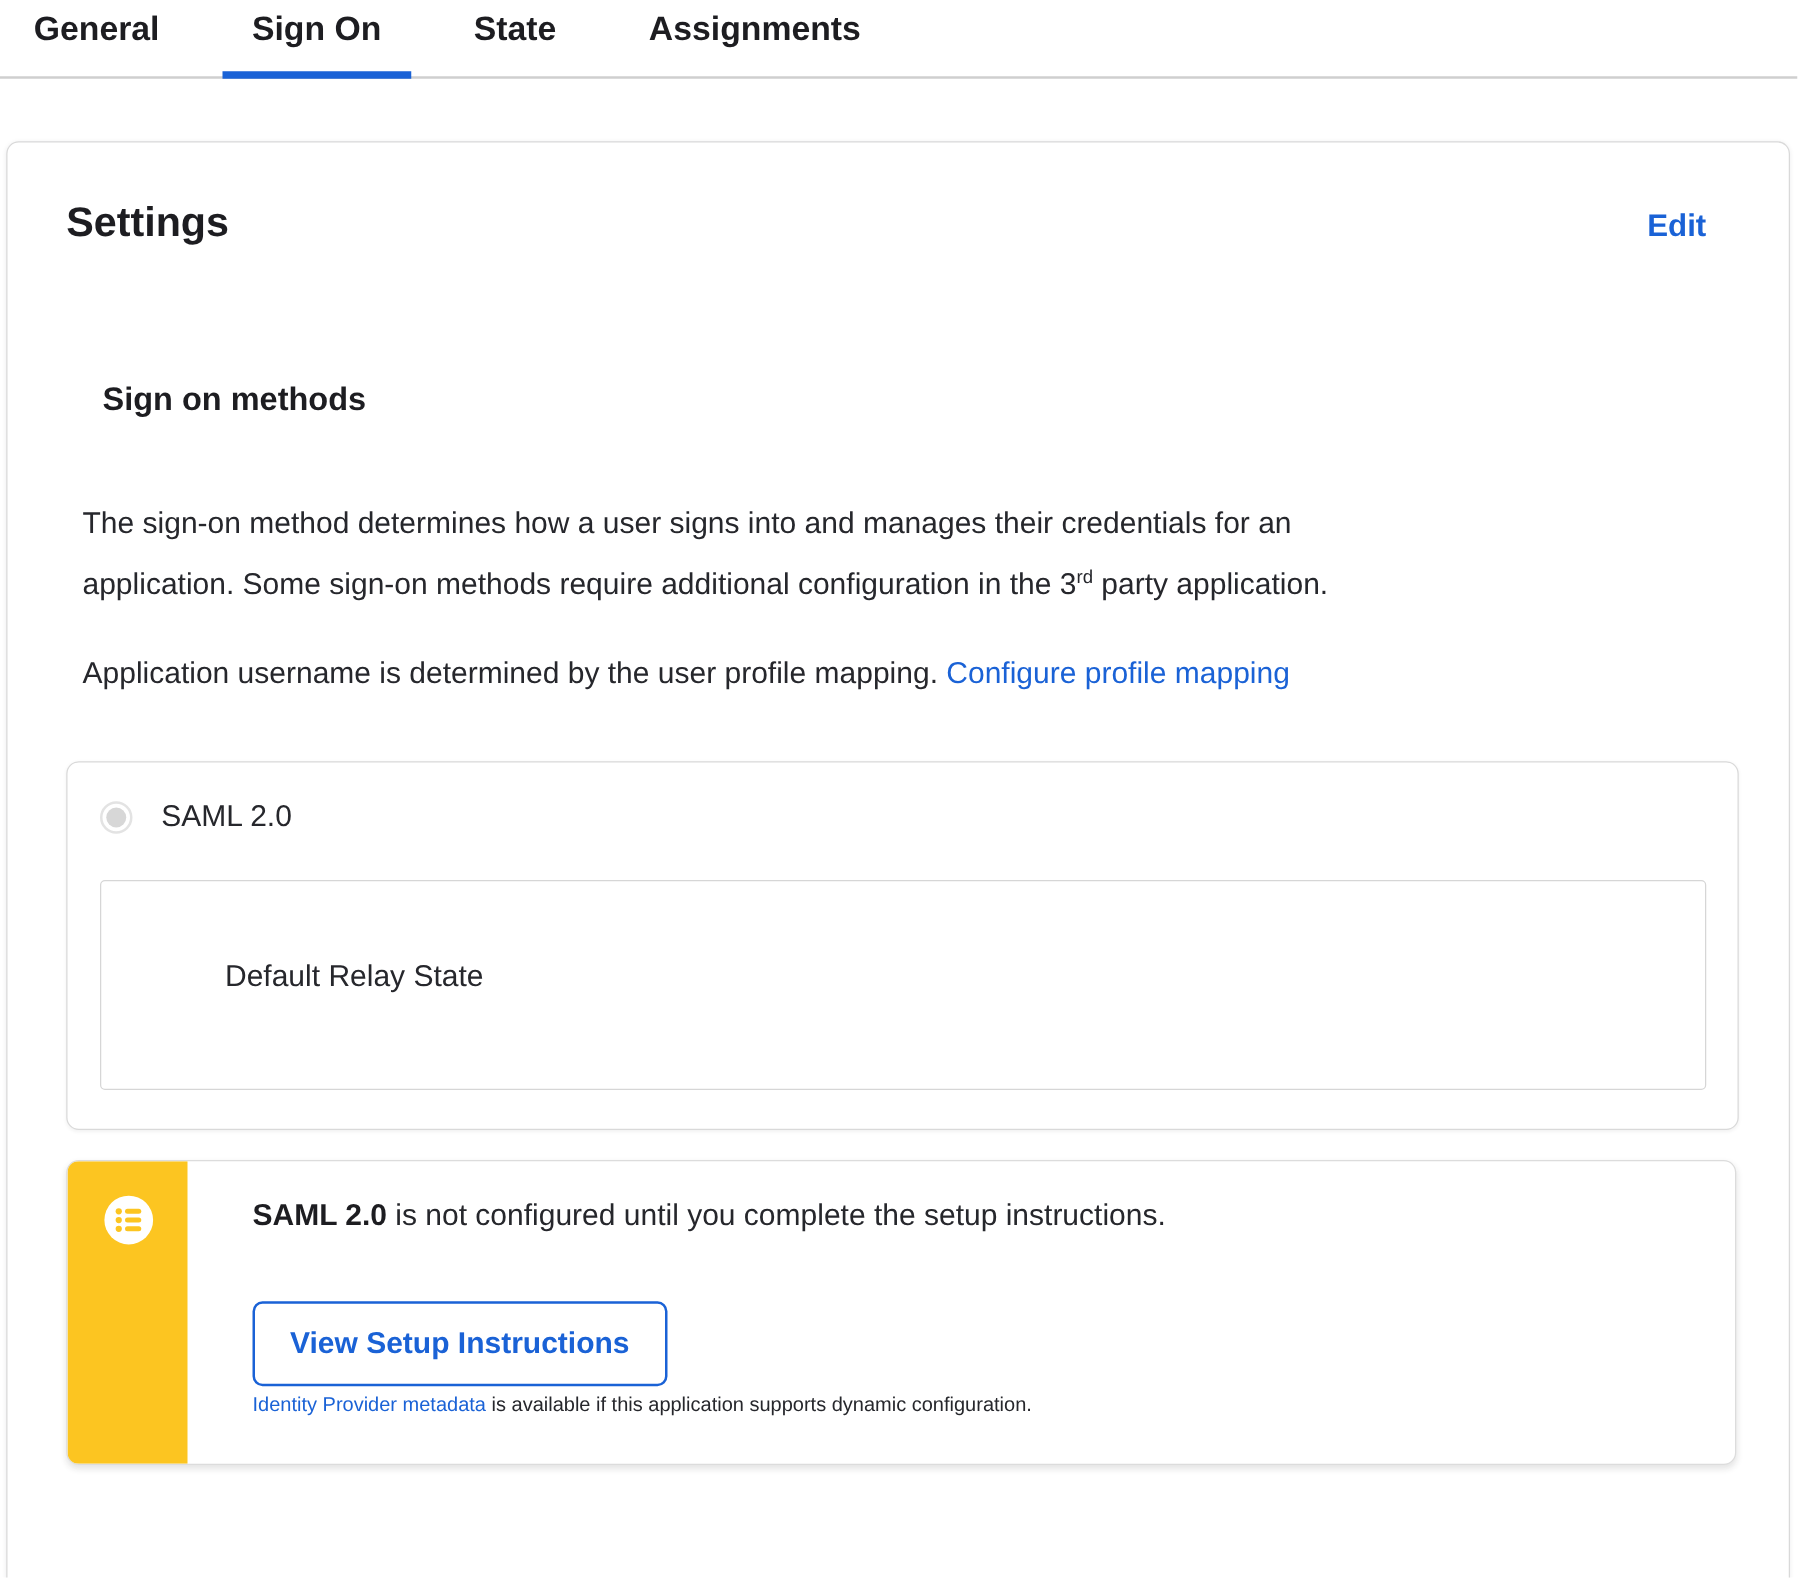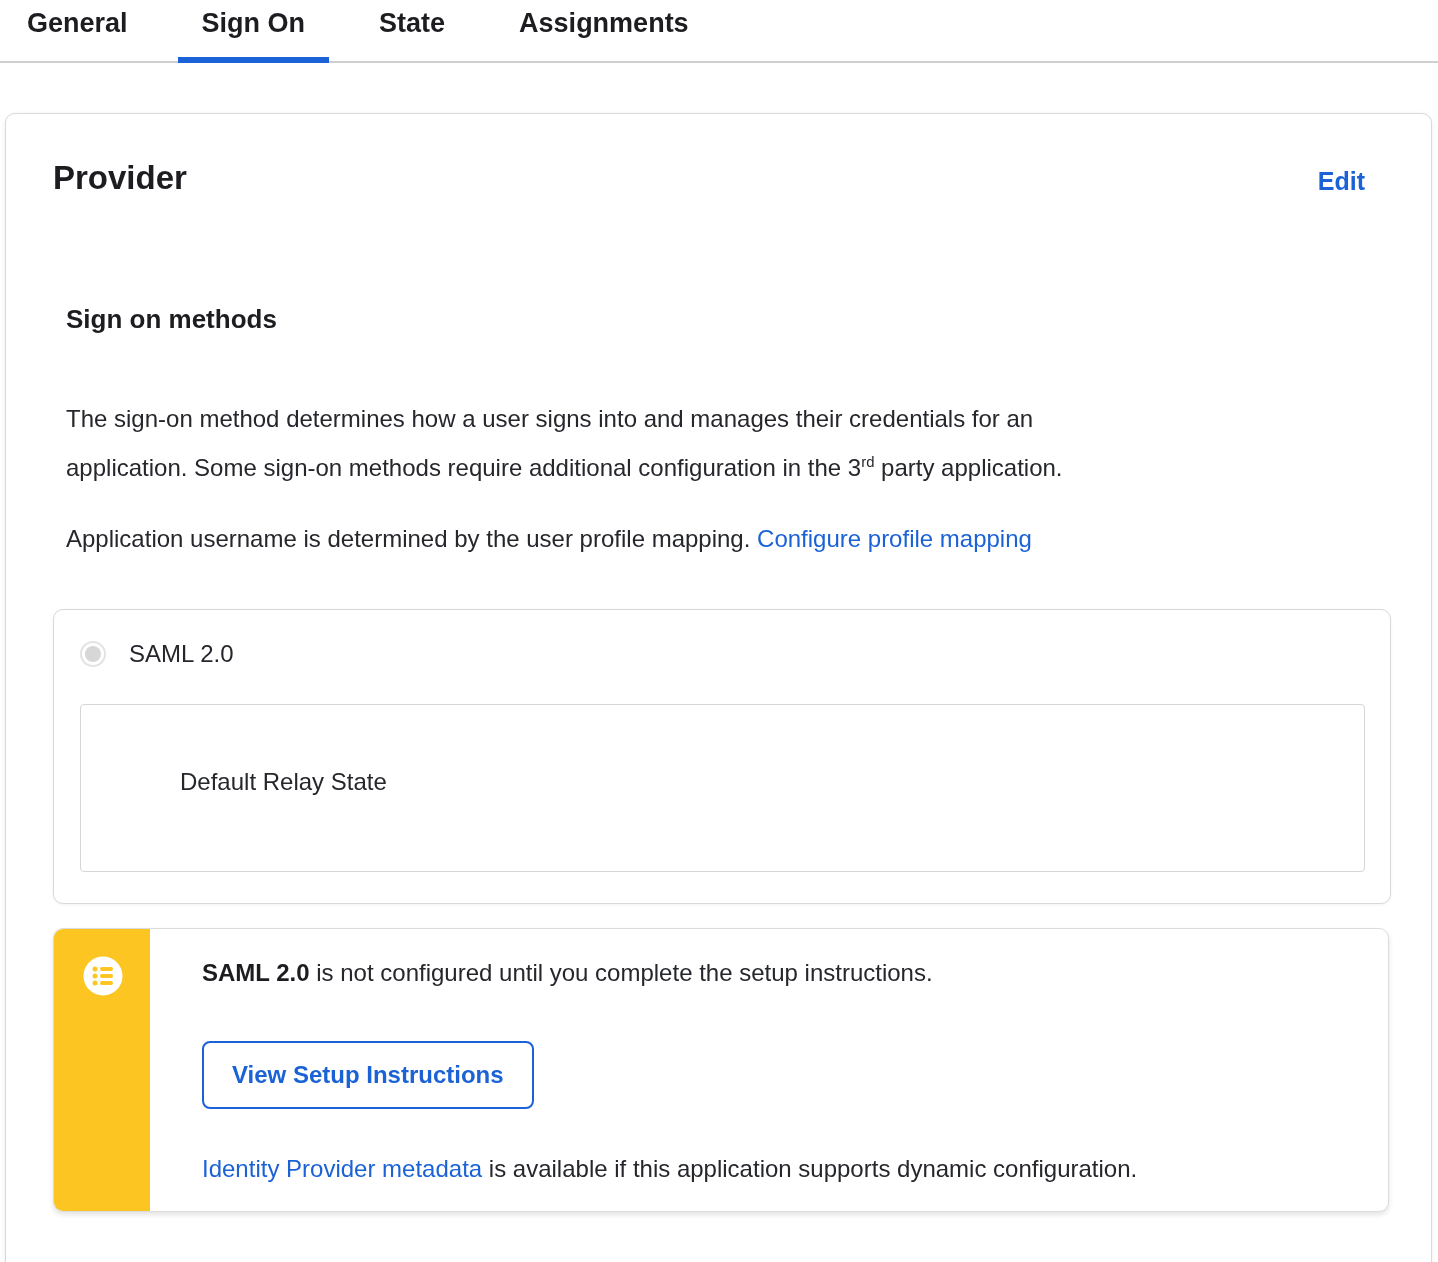--- a/index.html
+++ b/index.html
@@ -32,21 +32,21 @@
   .card{
     position:absolute;left:5px;top:113px;width:1427px;height:1210px;
     background:#fff;border:1px solid #d9d9d9;border-radius:10px;
     box-shadow:0 1px 4px rgba(29,29,33,.08);
   }
   .card-title{position:absolute;left:47px;top:44px;font-size:33px;font-weight:700;line-height:40px;}
   .edit-link{
     position:absolute;right:66px;top:53px;font-size:25px;font-weight:700;
     color:var(--accent-blue);cursor:pointer;text-decoration:none;text-align:center;
   }
-  .section-heading{position:absolute;left:60px;top:188px;font-size:26px;font-weight:700;line-height:34px;}
+  .section-heading{position:absolute;left:76px;top:188px;font-size:26px;font-weight:700;line-height:34px;}
   .para{position:absolute;left:60px;font-size:24px;line-height:49px;color:#26272c;width:1310px;}
   .para1{top:280px;}
   .para2{top:400px;}
   .para sup{font-size:0.62em;vertical-align:super;line-height:0;text-align:right;}
   .inline-link{color:var(--accent-blue);cursor:pointer;text-decoration:none;}
 
   
   .saml-box{
     position:absolute;left:47px;top:495px;width:1338px;height:295px;
     border:1px solid #d9d9d9;border-radius:10px;background:#fff;
@@ -61,53 +61,53 @@
   }
   .radio-label{position:absolute;left:75px;top:29px;font-size:24px;line-height:30px;color:#26272c;}
   .inner-box{
     position:absolute;left:26px;top:94px;width:1285px;height:168px;
     border:1px solid #d6d6d6;border-radius:4px;background:#fff;
   }
   .field-label{position:absolute;left:99px;top:60px;font-size:24px;line-height:34px;color:#26272c;}
 
   
   .callout{
-    position:absolute;left:47px;top:814px;width:1336px;height:284px;
+    position:absolute;left:47px;top:814px;width:1336px;height:244px;
     border:1px solid #dcdcdc;border-radius:10px;background:#fff;overflow:hidden;
     box-shadow:0 3px 5px rgba(29,29,33,.12);
   }
   .stripe{position:absolute;left:0;top:0;bottom:0;width:96px;background:var(--caution-yellow);}
   .callout-icon{position:absolute;left:29px;top:27px;width:40px;height:40px;}
   .callout-body{position:absolute;left:148px;top:0;right:30px;}
   .callout-title{margin-top:28px;font-size:24px;line-height:32px;color:#26272c;}
   .callout-title b{color:var(--text-dark);}
   .setup-btn{
     display:inline-block;margin-top:52px;height:68px;line-height:64px;padding:0 28px;
     border:2px solid var(--accent-blue);border-radius:8px;background:#fff;
     color:var(--accent-blue);font-size:24px;font-weight:700;cursor:pointer;
     font-family:"Liberation Sans",sans-serif;
   }
-  .callout-meta{margin-top:44px;font-size:24px;line-height:32px;color:#26272c;}
+  .callout-meta{font-size:16px;line-height:32px;color:#26272c;}
 </style>
 </head>
 <body>
 
 <div class="tabbar">
   <div class="tabs">
     <div class="tab">General</div>
     <div class="tab active">Sign On</div>
     <div class="tab">State</div>
     <div class="tab">Assignments</div>
   </div>
   <div class="rule"></div>
 </div>
 
 <div class="card">
 
-  <div class="card-title">Provider</div>
+  <div class="card-title">Settings</div>
 
   <a class="edit-link">Edit</a>
 
   <div class="section-heading">Sign on methods</div>
 
   <div class="para para1">
     <span style="display:block">The sign-on method determines how a user signs into and manages their credentials for an</span>
     <span style="display:block"><span>application. Some sign-on methods require additional configuration in the 3</span><sup>rd</sup><span> party application.</span></span>
   </div>
 

